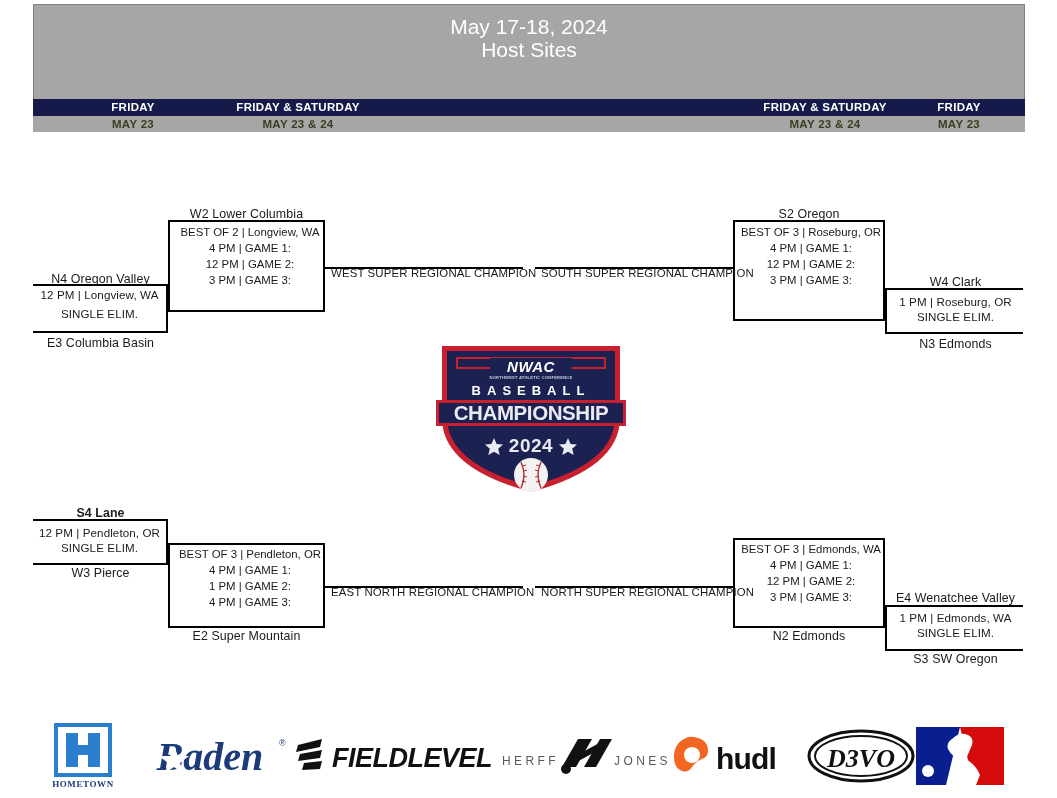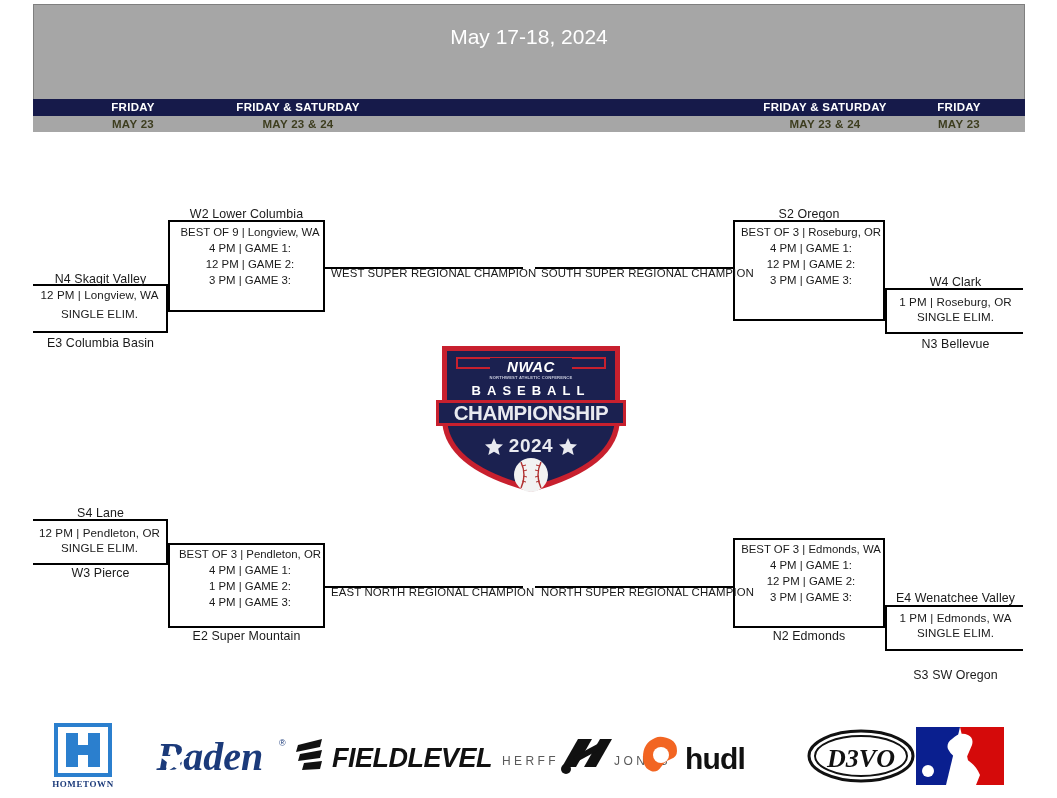--- a/index.html
+++ b/index.html
@@ -43,21 +43,21 @@
     line-height: 1.04;
   }
   .title-main {
     font-size: 31px;
     font-weight: 400;
     letter-spacing: .2px;
   }
   .title-sub {
     font-size: 21px;
     font-weight: 400;
-    margin-top: 18px;
+    margin-top: 8px;
   }
   .title-sub2 {
     font-size: 21px;
     font-weight: 400;
     margin-top: 1px;
   }
 
   .daybar {
     position: absolute;
     left: 33px;
@@ -164,46 +164,47 @@
 </style>
 </head>
 <body>
 
 <div id="stage">
 
   <div class="header-panel"></div>
 
   <div class="title-block">
     <div class="title-sub">May 17-18, 2024</div>
+    <div class="title-sub2">Host Sites</div>
   </div>
 
   <div class="daybar">
     <div class="cell" style="left:0px;width:200px;">FRIDAY</div>
     <div class="cell" style="left:145px;width:240px;">FRIDAY &amp; SATURDAY</div>
     <div class="cell" style="left:672px;width:240px;">FRIDAY &amp; SATURDAY</div>
     <div class="cell" style="left:860px;width:132px;">FRIDAY</div>
   </div>
 
   <div class="datebar">
     <div class="cell" style="left:0px;width:200px;">MAY 23</div>
     <div class="cell" style="left:145px;width:240px;">MAY 23 &amp; 24</div>
     <div class="cell" style="left:672px;width:240px;">MAY 23 &amp; 24</div>
     <div class="cell" style="left:860px;width:132px;">MAY 23</div>
   </div>
 
   <div class="bx" style="left:33px;top:284px;width:135px;height:49px;border-left:0;"></div>
-  <div class="lbl team center" style="left:33px;top:272px;width:135px;">N4 Skagit Valley</div>
+  <div class="lbl team center" style="left:33px;top:272px;width:135px;">N4 Oregon Valley</div>
   <div class="lbl center" style="left:33px;top:288px;width:133px;">12 PM  |  Longview, WA</div>
   <div class="lbl center" style="left:33px;top:307px;width:133px;">SINGLE ELIM.</div>
   <div class="lbl team center" style="left:33px;top:336px;width:135px;">E3 Columbia Basin</div>
 
   <div class="bx" style="left:168px;top:220px;width:157px;height:92px;"></div>
   <div class="lbl team center" style="left:168px;top:207px;width:157px;">W2 Lower Columbia</div>
   <div class="gamelines" style="left:175px;top:224px;width:150px;text-align:center;">
-    <div>BEST OF 9 | Longview, WA</div>
+    <div>BEST OF 2 | Longview, WA</div>
     <div>4 PM  |  GAME 1:</div>
     <div>12 PM  |  GAME 2:</div>
     <div>3 PM  |  GAME 3:</div>
   </div>
 
   <div class="hline" style="left:325px;top:267px;width:198px;"></div>
   <div class="lbl champ" style="left:331px;top:267px;">WEST SUPER REGIONAL CHAMPION</div>
 
   <div class="bx" style="left:733px;top:220px;width:152px;height:101px;"></div>
   <div class="lbl team center" style="left:733px;top:207px;width:152px;">S2 Oregon</div>
@@ -214,24 +215,24 @@
     <div>3 PM  |  GAME 3:</div>
   </div>
 
   <div class="hline" style="left:535px;top:267px;width:198px;"></div>
   <div class="lbl champ" style="left:541px;top:267px;">SOUTH SUPER REGIONAL CHAMPION</div>
 
   <div class="bx" style="left:885px;top:288px;width:138px;height:46px;border-right:0;"></div>
   <div class="lbl team center" style="left:888px;top:275px;width:135px;">W4 Clark</div>
   <div class="lbl center" style="left:888px;top:295px;width:135px;">1 PM  |  Roseburg, OR</div>
   <div class="lbl center" style="left:888px;top:310px;width:135px;">SINGLE ELIM.</div>
-  <div class="lbl team center" style="left:888px;top:337px;width:135px;">N3 Bellevue</div>
+  <div class="lbl team center" style="left:888px;top:337px;width:135px;">N3 Edmonds</div>
 
   <div class="bx" style="left:33px;top:519px;width:135px;height:46px;border-left:0;"></div>
-  <div class="lbl team center" style="left:33px;top:506px;width:135px;">S4 Lane</div>
+  <div class="lbl team center" style="left:33px;top:506px;width:135px;font-weight:bold;">S4 Lane</div>
   <div class="lbl center" style="left:33px;top:526px;width:133px;">12 PM  |  Pendleton, OR</div>
   <div class="lbl center" style="left:33px;top:541px;width:133px;">SINGLE ELIM.</div>
   <div class="lbl team center" style="left:33px;top:566px;width:135px;">W3 Pierce</div>
 
   <div class="bx" style="left:168px;top:543px;width:157px;height:85px;"></div>
   <div class="gamelines" style="left:175px;top:546px;width:150px;text-align:center;">
     <div>BEST OF 3 | Pendleton, OR</div>
     <div>4 PM  |  GAME 1:</div>
     <div>1 PM  |  GAME 2:</div>
     <div>4 PM  |  GAME 3:</div>
@@ -250,21 +251,21 @@
   </div>
   <div class="lbl team center" style="left:733px;top:629px;width:152px;text-align:center;">N2 Edmonds</div>
 
   <div class="hline" style="left:535px;top:586px;width:198px;"></div>
   <div class="lbl champ" style="left:541px;top:586px;">NORTH SUPER REGIONAL CHAMPION</div>
 
   <div class="bx" style="left:885px;top:605px;width:138px;height:46px;border-right:0;"></div>
   <div class="lbl team center" style="left:888px;top:591px;width:135px;">E4 Wenatchee Valley</div>
   <div class="lbl center" style="left:888px;top:611px;width:135px;">1 PM  |  Edmonds, WA</div>
   <div class="lbl center" style="left:888px;top:626px;width:135px;">SINGLE ELIM.</div>
-  <div class="lbl team center" style="left:888px;top:668px;width:135px;">S3 SW Oregon</div>
+  <div class="lbl team center" style="left:888px;top:652px;width:135px;">S3 SW Oregon</div>
 
   <div class="logo-wrap">
     <svg viewBox="0 0 198 158" width="198" height="158">
 
       <path d="M10 8 L188 8 L188 80 Q188 130 99 154 Q10 130 10 80 Z" fill="#c8202e"></path>
       <path d="M15 13 L183 13 L183 79 Q183 126 99 148 Q15 126 15 79 Z" fill="#1b2150"></path>
 
       <path d="M25 20 L173 20 L173 30 L25 30 Z" fill="none" stroke="#c8202e" stroke-width="2"></path>
 
       <rect x="58" y="20" width="82" height="20" fill="#1b2150"></rect>
@@ -332,21 +333,21 @@
         <g fill="#111111">
           <polygon points="62,34 78,6 92,6 76,34"></polygon>
           <polygon points="84,34 100,6 112,6 96,34"></polygon>
           <rect x="73" y="17" width="28" height="6" transform="rotate(-28 87 20)"></rect>
           <circle cx="66" cy="36" r="5"></circle>
         </g>
         <text x="114" y="32" fill="#5a5a5a" font-family="'Liberation Sans', sans-serif" font-size="12" letter-spacing="3.4">JONES.</text>
       </svg>
     </div>
 
-    <div class="sp" style="left:641px;width:130px;">
+    <div class="sp" style="left:672px;width:130px;">
       <svg viewBox="0 0 130 50" width="130" height="50">
         <path d="M22 6 Q36 8 36 20 Q36 26 30 28 Q24 30 20 36 Q16 42 10 40 Q2 37 2 26 Q2 12 14 7 Q18 5 22 6 Z" fill="#f26522"></path>
         <circle cx="20" cy="24" r="8" fill="#ffffff"></circle>
         <text x="44" y="38" fill="#111111" font-family="'Liberation Sans', sans-serif" font-size="30" font-weight="bold" letter-spacing="-0.8">hudl</text>
       </svg>
     </div>
 
     <div class="sp" style="left:806px;width:110px;">
       <svg viewBox="0 0 110 58" width="110" height="58">
         <ellipse cx="55" cy="29" rx="52" ry="25" fill="none" stroke="#111111" stroke-width="3"></ellipse>

